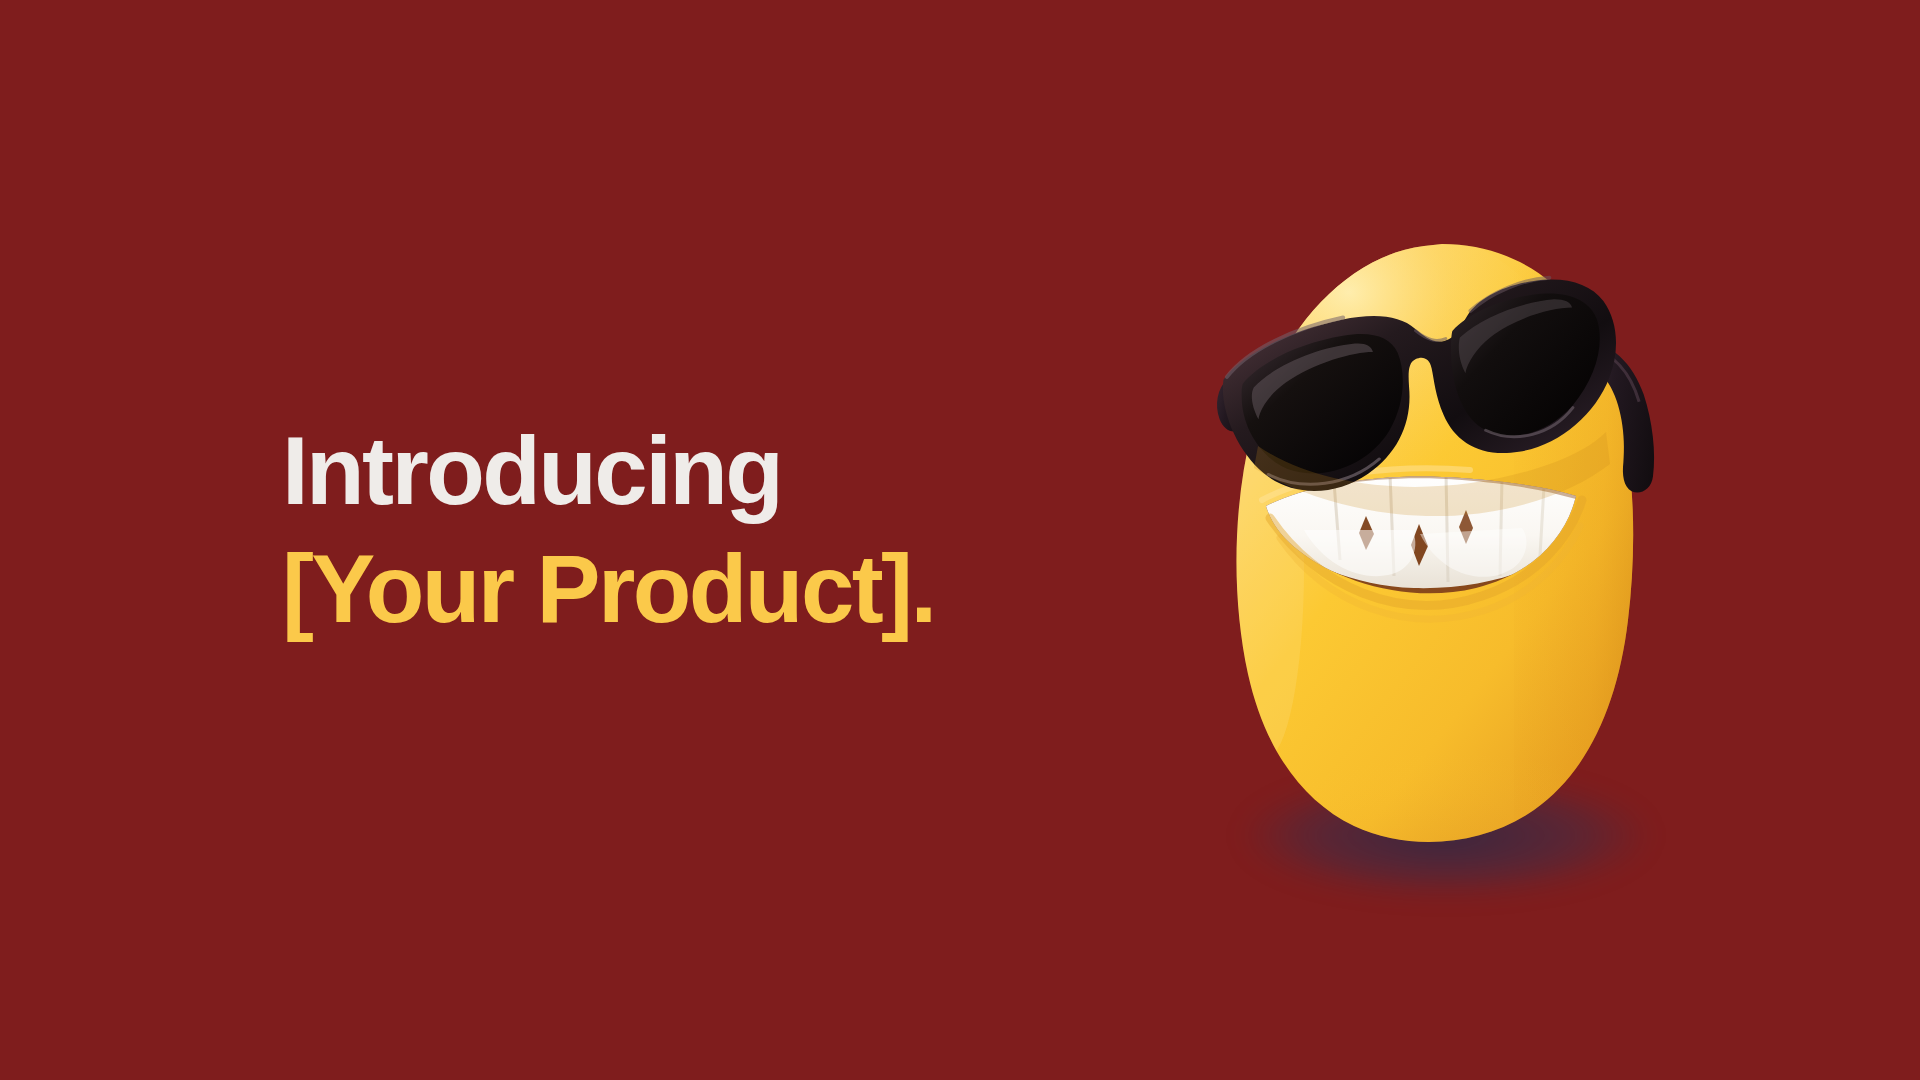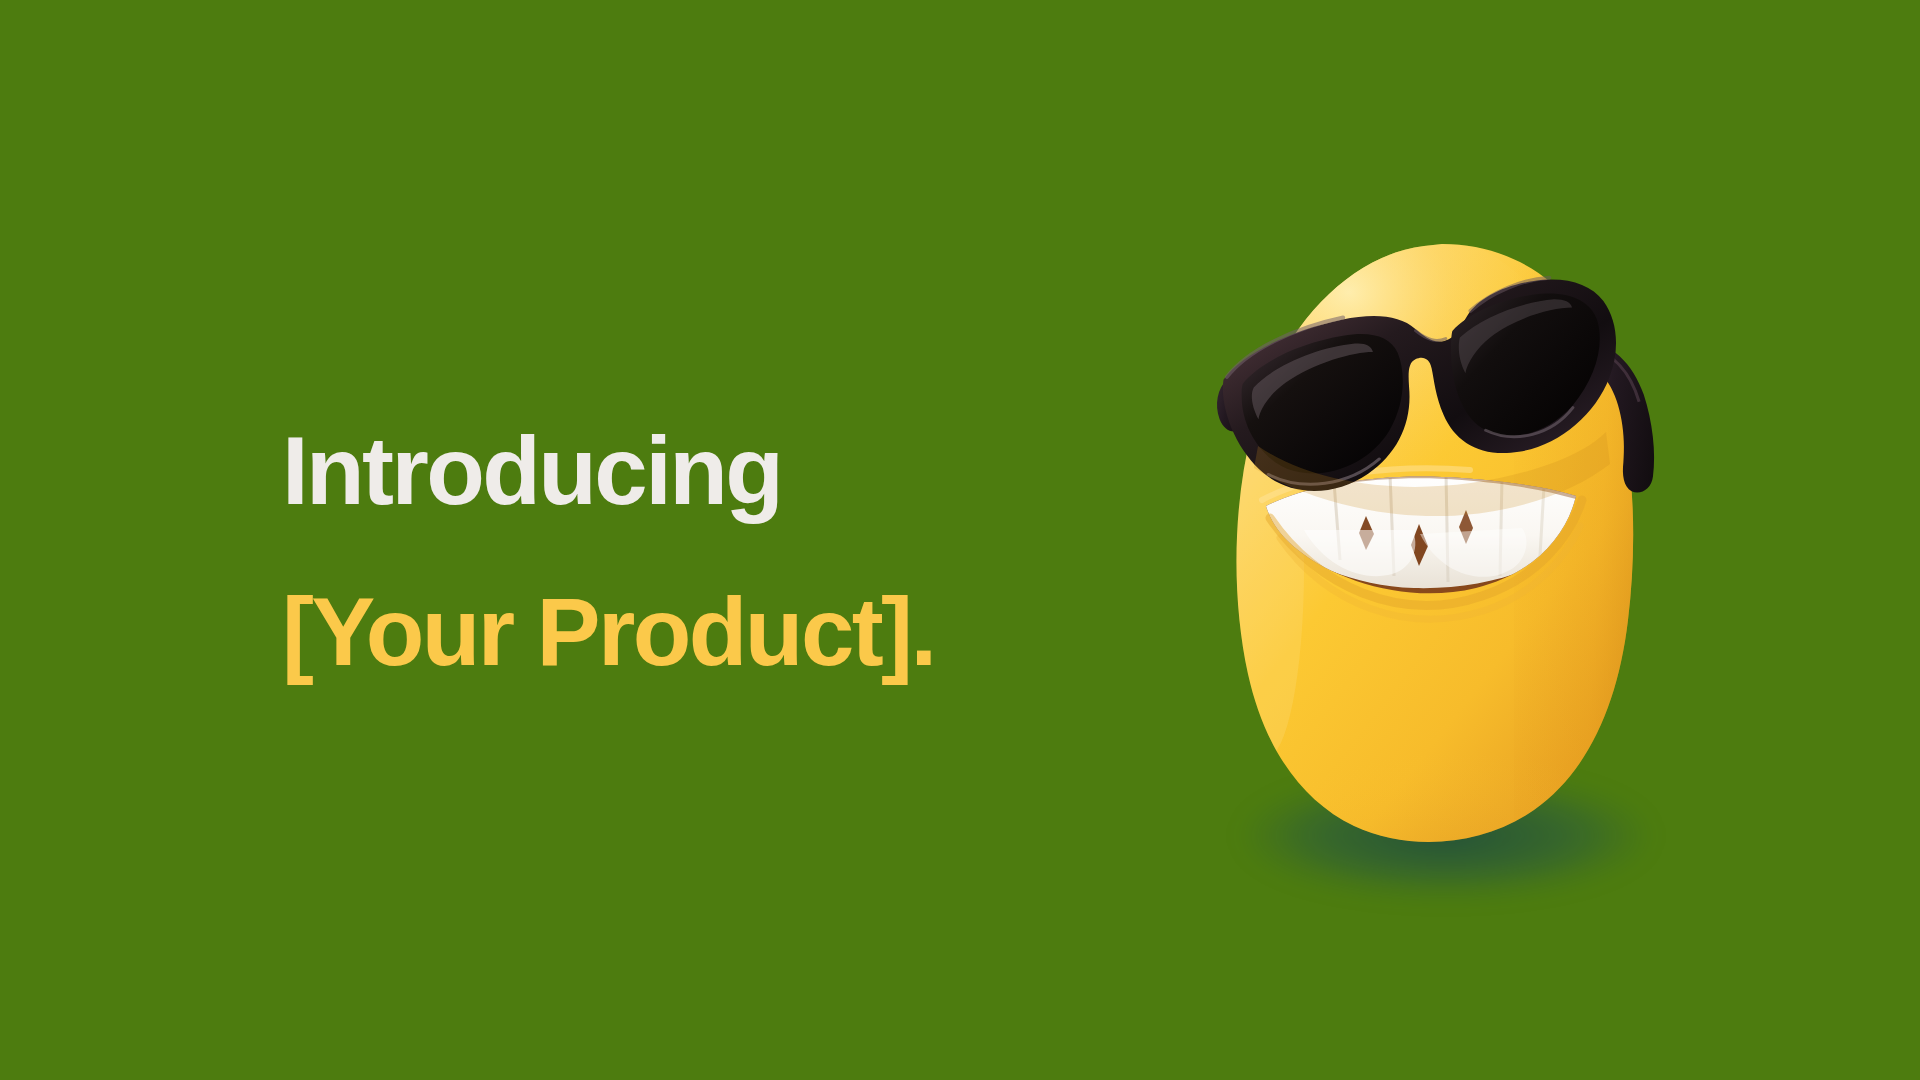--- a/index.html
+++ b/index.html
@@ -76,25 +76,25 @@
     position: absolute;
     left: 0;
     top: 0;
     width: 460px;
     height: 620px;
   }
 </style>
 </head>
 <body style="background: rgb(10, 82, 147);">
 
-<div id="slide" style="background: #4d7c0f;">
+<div id="slide" style="background: #7f1d1d;">
 
   <div id="headline">
     <div class="headline-line" id="headline-line-1" style="color: rgb(239, 236, 233);">Introducing</div>
-    <div class="headline-line" id="headline-line-2" style="color: rgb(251, 201, 74); margin-top: 43px;">[Your Product].</div>
+    <div class="headline-line" id="headline-line-2" style="color: rgb(251, 201, 74);">[Your Product].</div>
   </div>
 
   <div id="emoji-figure">
 
     <div id="emoji-shadow"></div>
 
     <svg id="emoji-svg" viewBox="0 0 460 620" xmlns="http://www.w3.org/2000/svg">
       <defs>
 
         <linearGradient id="faceGrad" x1="0.10" y1="0.06" x2="0.86" y2="0.96">

